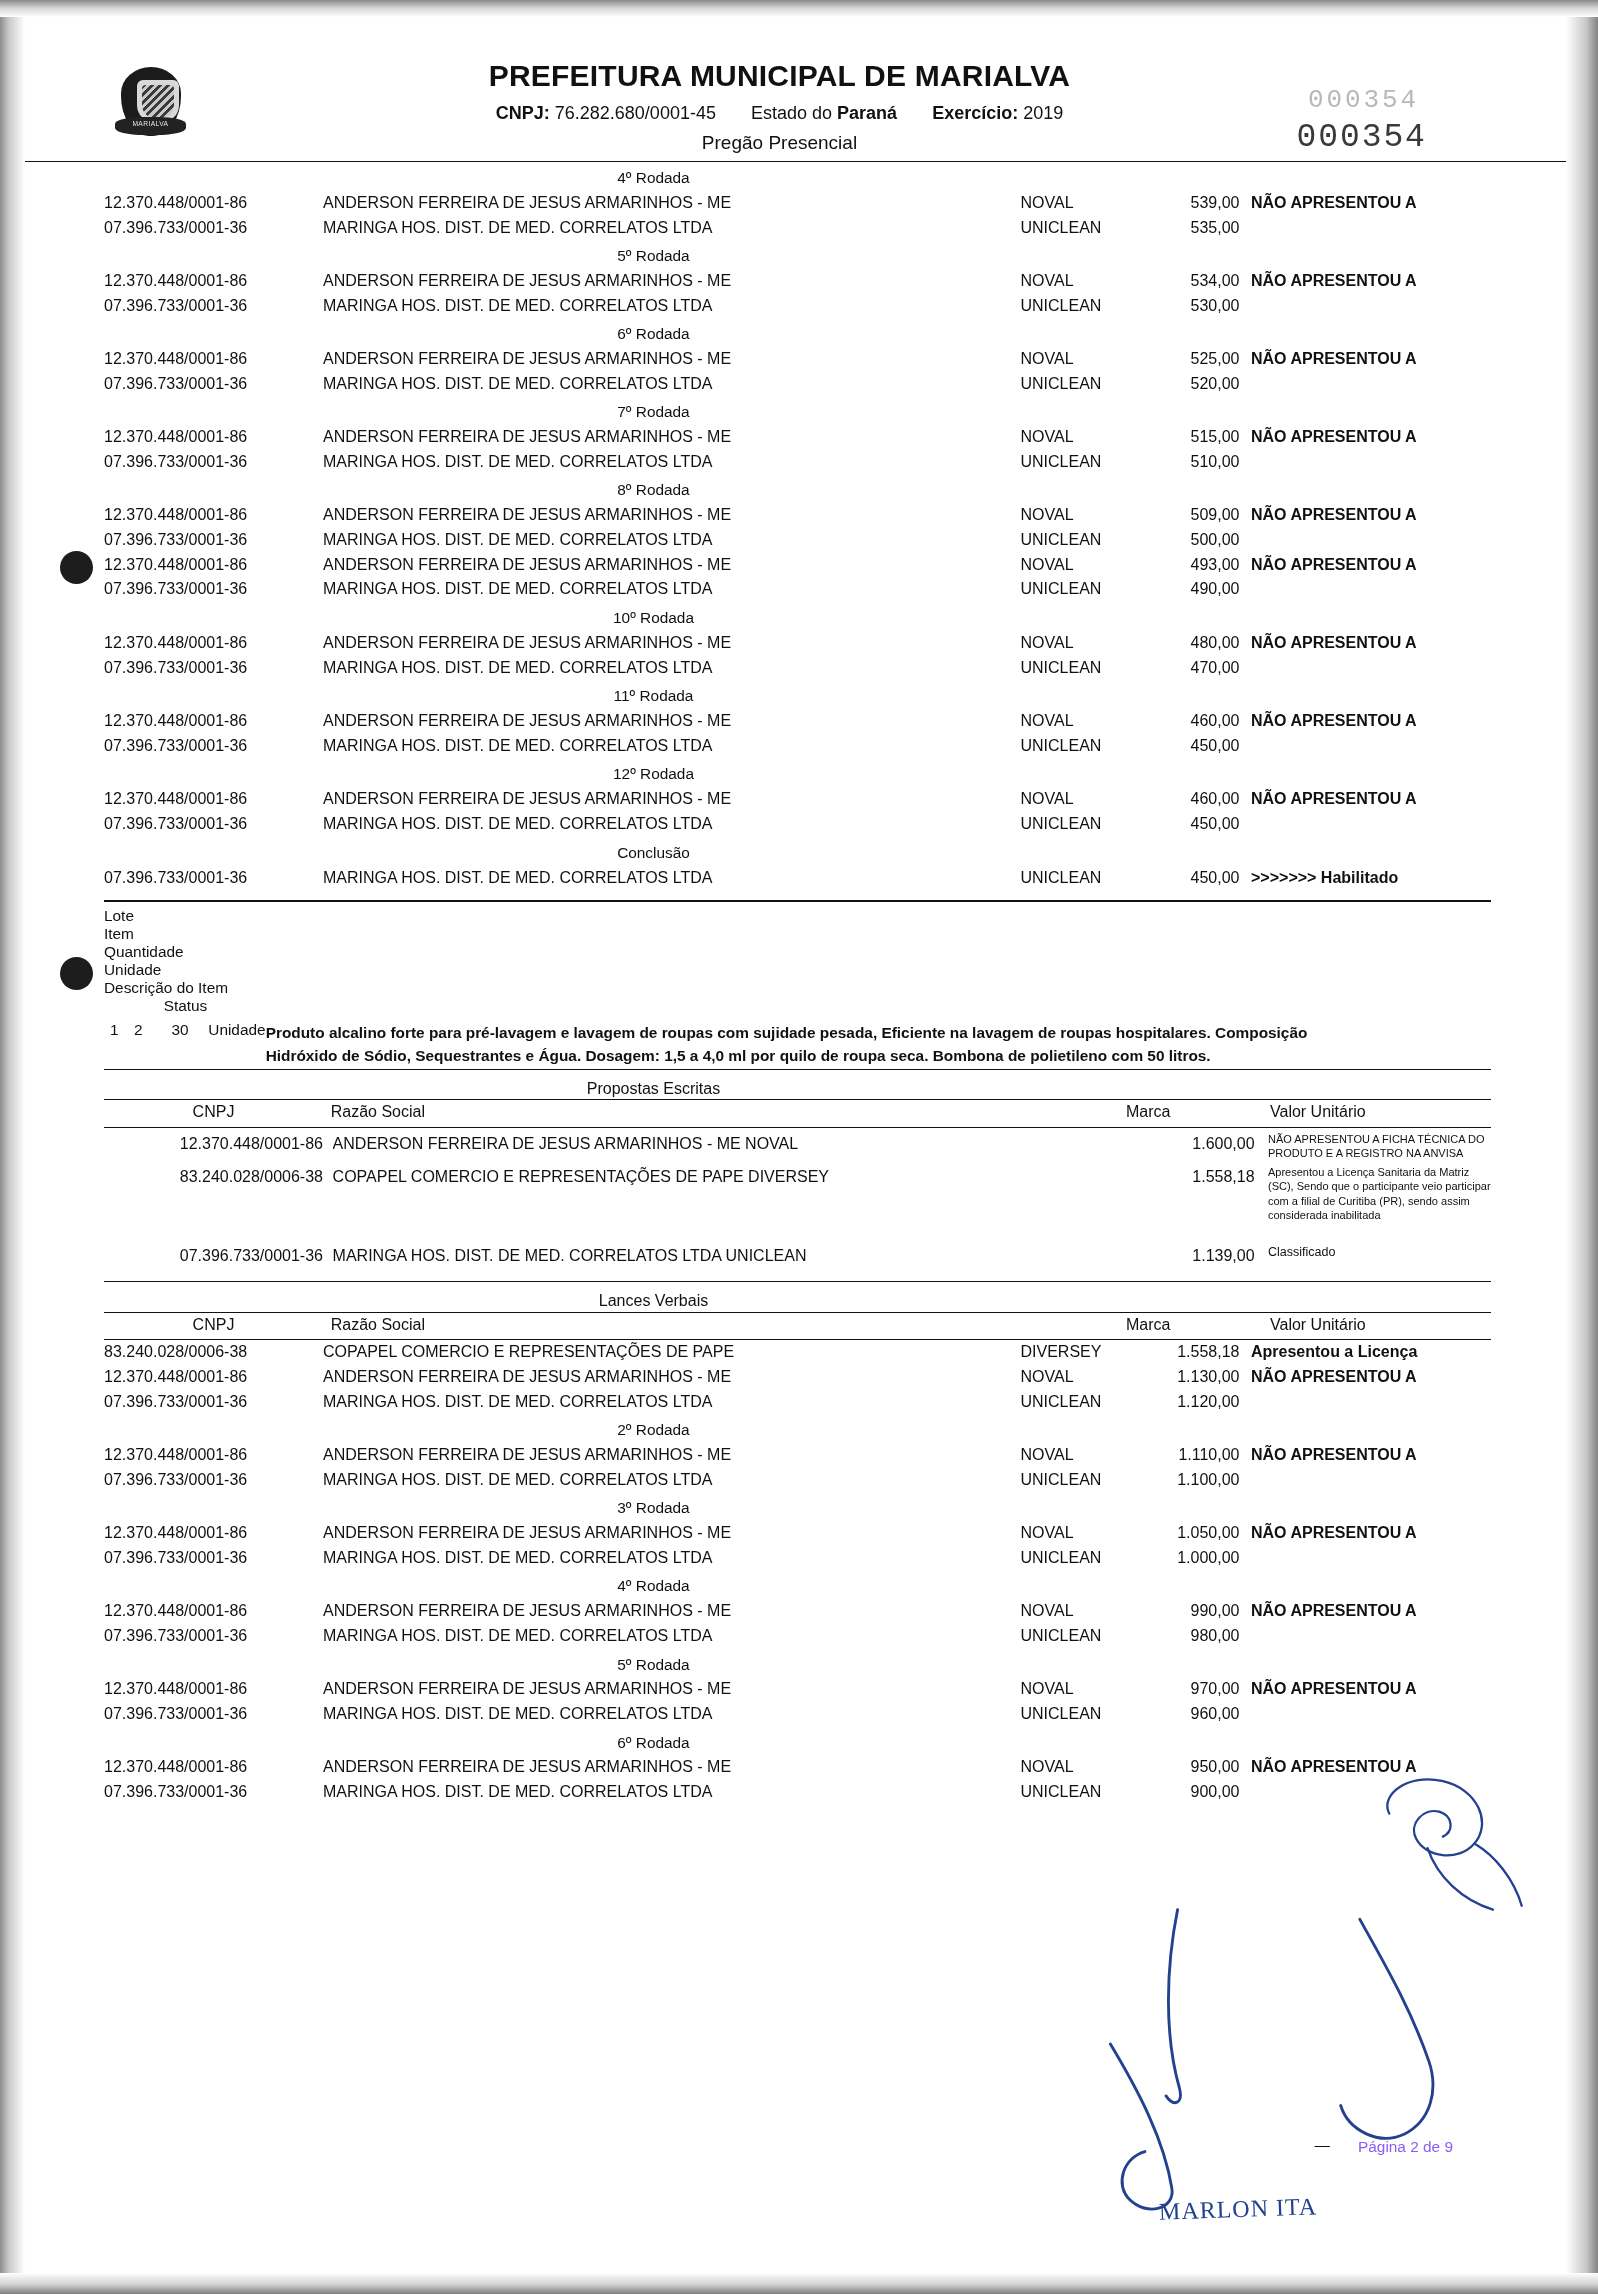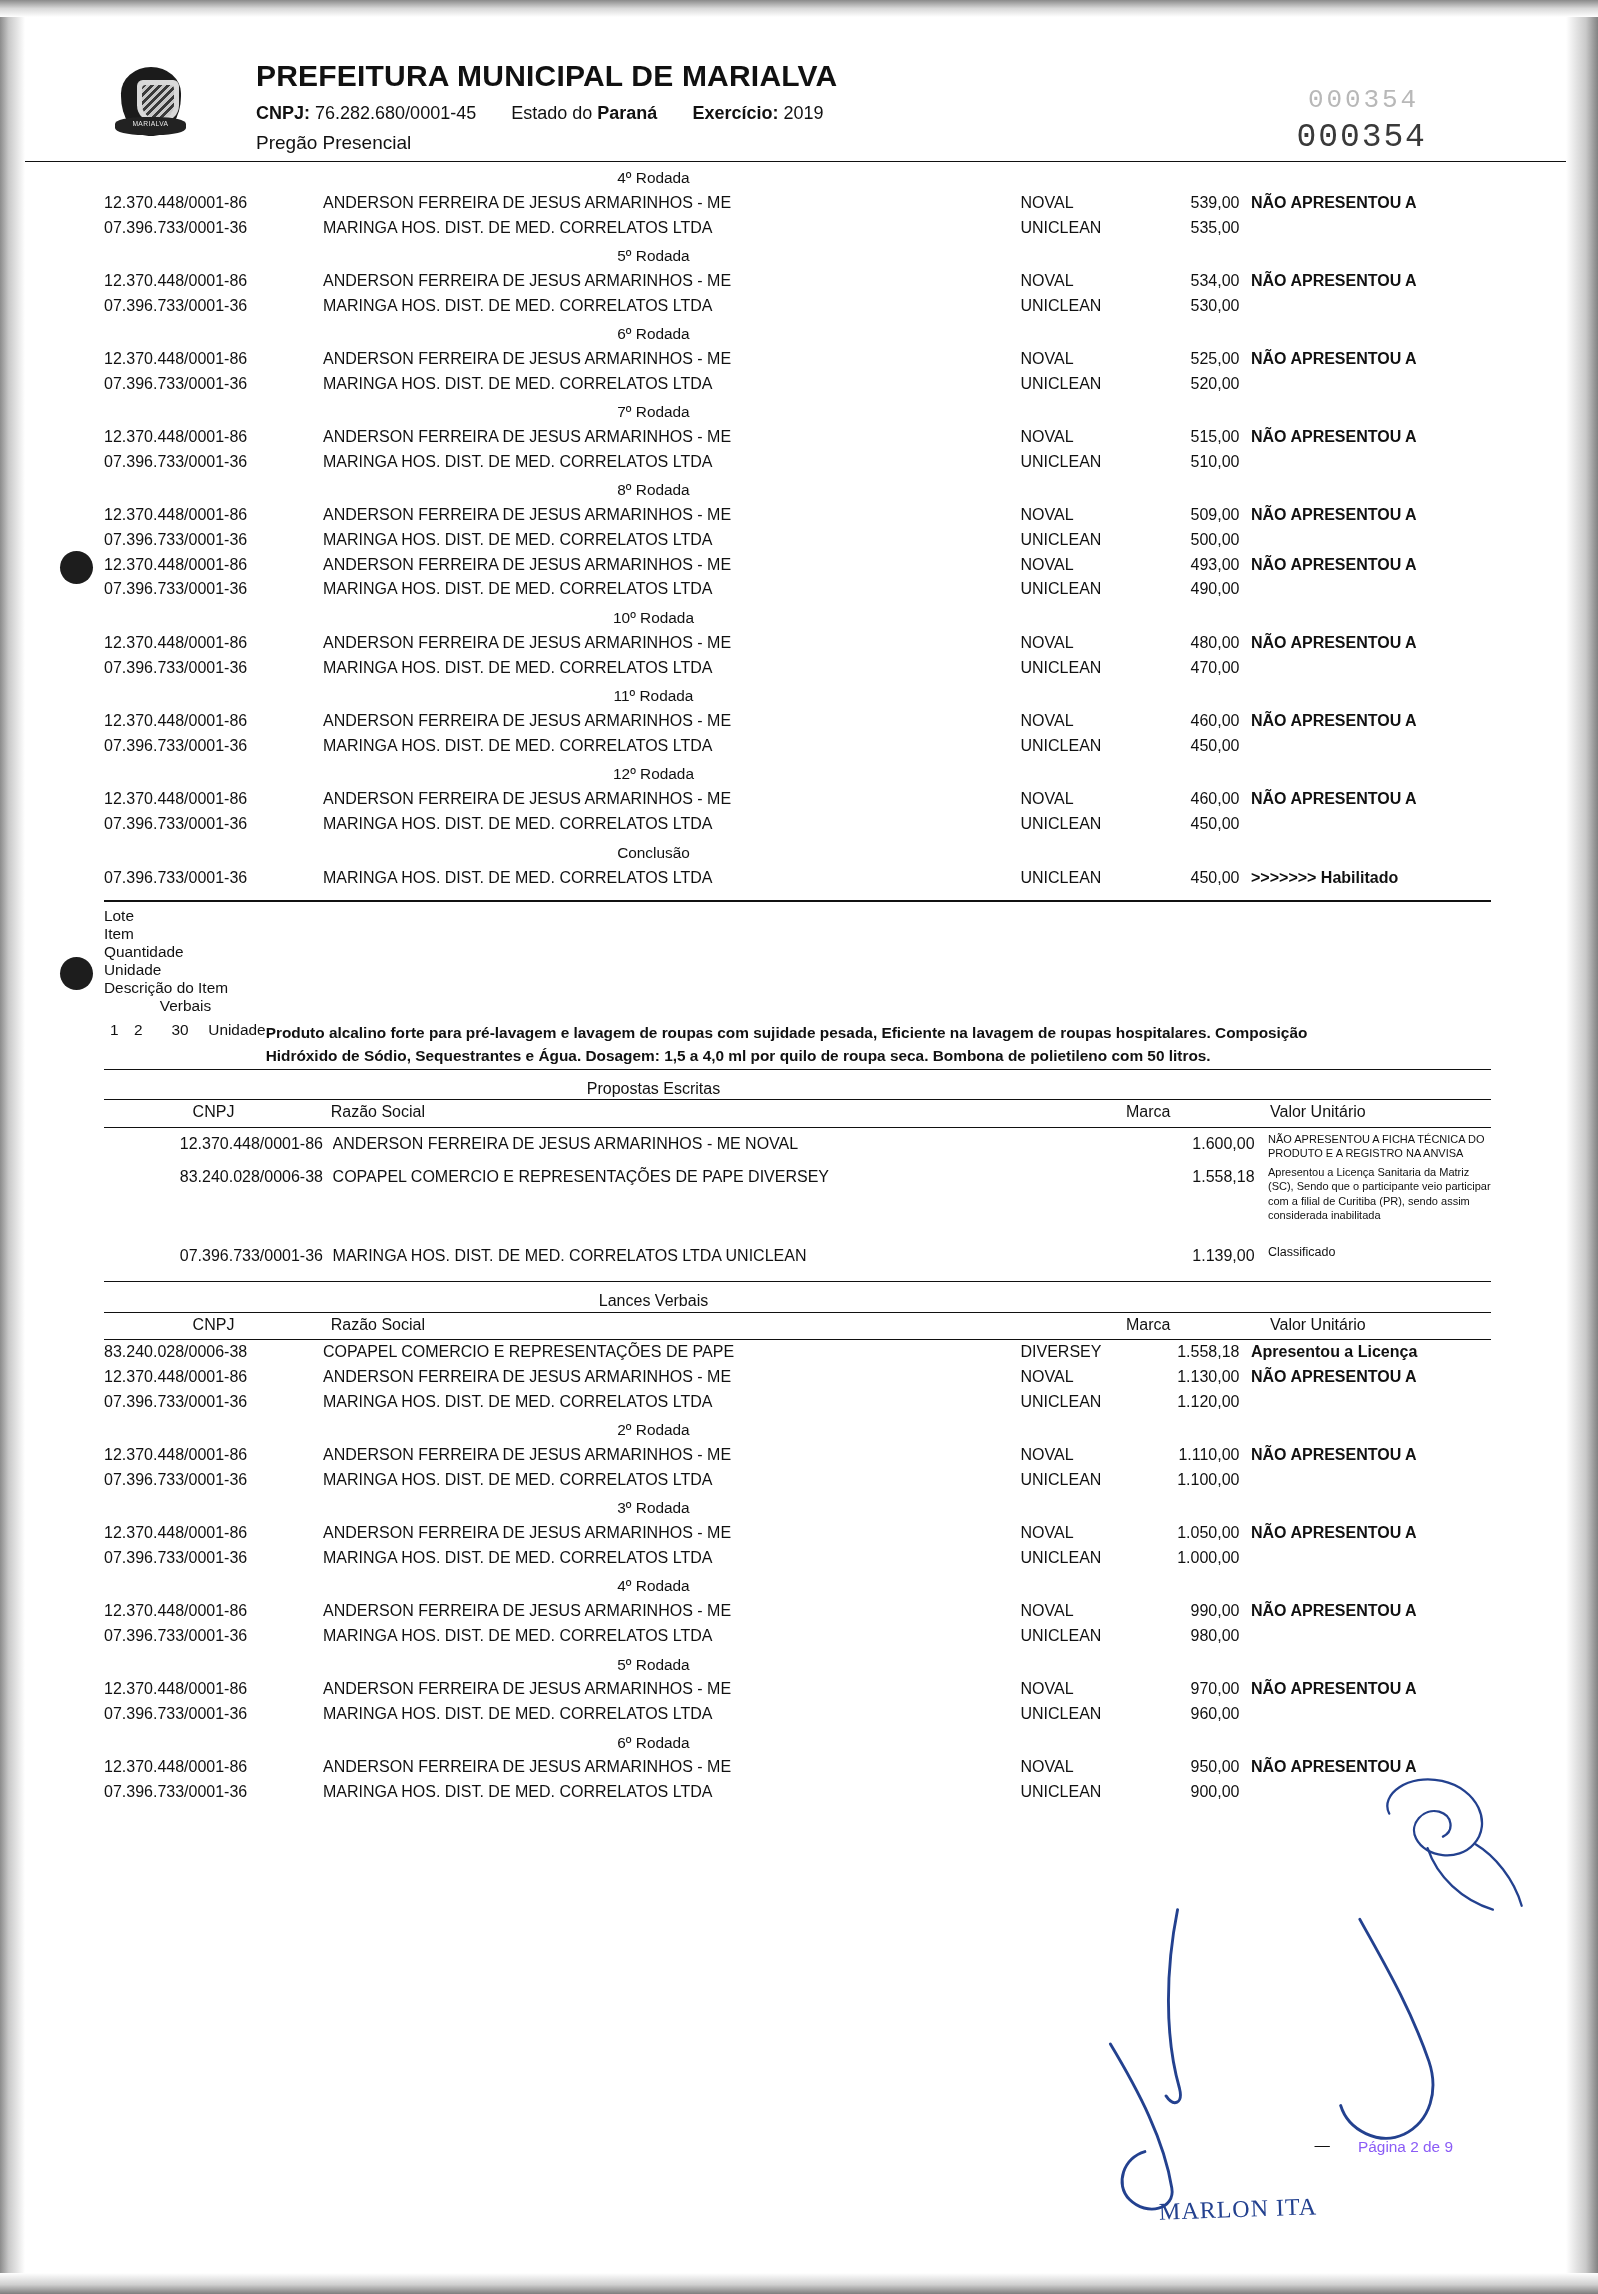--- a/index.html
+++ b/index.html
@@ -81,21 +81,21 @@
     text-align: center;
     color: #e8e8e8;
     font-size: 6.7px;
     letter-spacing: 0.4px;
   }
 
   .title-block {
     position: absolute;
     left: 231px; top: 42px;
     width: 1047px;
-    text-align: left;
+    text-align: center;
   }
   .title-main {
     font-size: 30px;
     font-weight: bold;
     letter-spacing: 0.2px;
     color: #111;
   }
   .title-sub {
     margin-top: 9.6px;
     font-size: 18px;
@@ -485,21 +485,21 @@
 
     <div class="thick-sep"></div>
 
     <div class="body-wrap">
       <div class="lot-head">
         <div class="c-lote">Lote</div>
         <div class="c-item">Item</div>
         <div class="c-qtd">Quantidade</div>
         <div class="c-uni">Unidade</div>
         <div class="c-desc">Descrição do Item</div>
-        <div class="c-status">Verbais</div>
+        <div class="c-status">Status</div>
       </div>
       <div class="lot-row">
         <div class="c-lote">1</div>
         <div class="c-item">2</div>
         <div class="c-qtd">30</div>
         <div class="c-uni">Unidade</div>
         <div class="c-desc">Produto alcalino forte para pré-lavagem e lavagem de roupas com sujidade pesada, Eficiente na lavagem de roupas hospitalares. Composição Hidróxido de Sódio, Sequestrantes e Água. Dosagem: 1,5 a 4,0 ml por quilo de roupa seca. Bombona de polietileno com 50 litros.</div>
       </div>
     </div>
 

